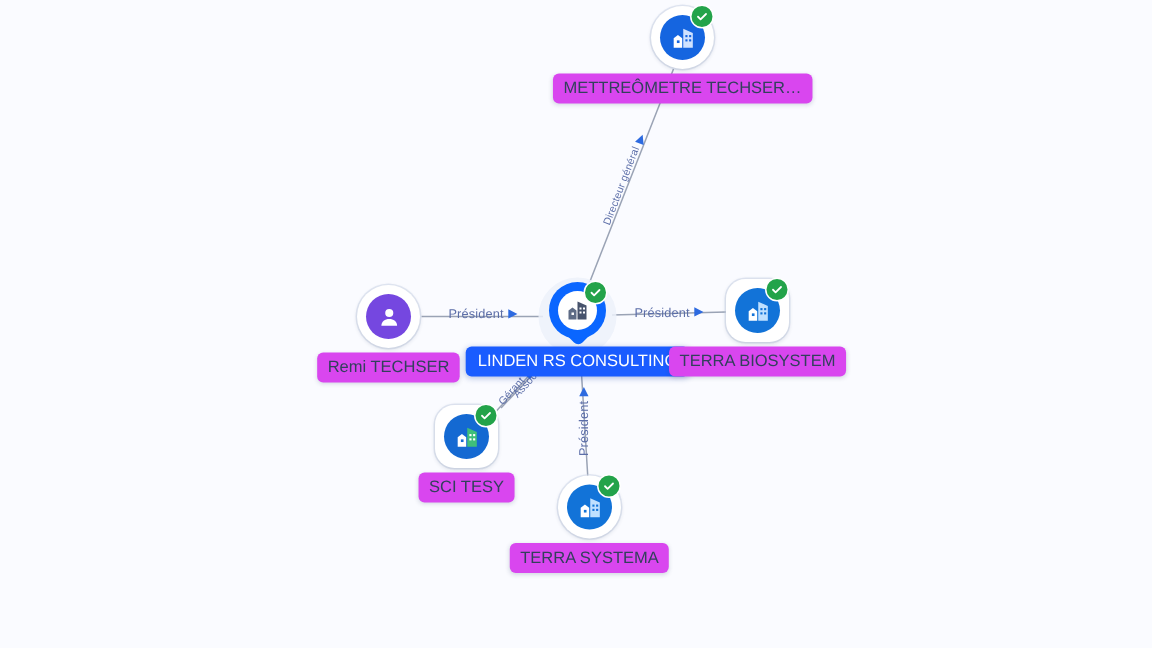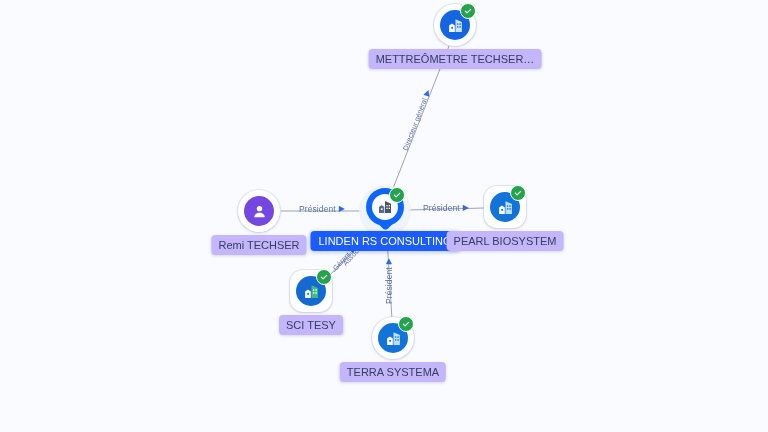--- a/index.html
+++ b/index.html
@@ -77,21 +77,21 @@
     background:#23a34a;border:1.5px solid #ffffff;
     right:1px;top:0px;z-index:6;
     display:flex;align-items:center;justify-content:center;
   }
   .pin .badge-check{right:-1px;top:-1px;}
 
   
   .node-label{
     position:absolute;left:50%;transform:translateX(-50%);
     top:46px;white-space:nowrap;
-    background:#c4b5fd;color:#32405c;
+    background:#d946ef;color:#32405c;
     font-size:11px;line-height:14px;
     padding:3px 7px;border-radius:4px;
     box-shadow:0 1px 3px rgba(30,50,90,.17);
   }
   .node-label.primary{
     background:#1a5cff;color:#ffffff;font-size:11px;
     border-radius:4px;padding:3px 8px;
     box-shadow:0 1px 4px rgba(20,60,160,.33);
     top:48px;
   }
@@ -228,21 +228,21 @@
           <rect x="17.5" y="13" width="2" height="2" fill="#1273d8"></rect>
           <rect x="6" y="14" width="2.5" height="2.5" fill="#1273d8"></rect>
         </svg>
       </div>
       <div class="badge-check">
         <svg width="8" height="8" viewBox="0 0 24 24" aria-hidden="true">
           <path d="M4 12.5l5.2 5.2L20 7" stroke="#ffffff" stroke-width="3.6" fill="none" stroke-linecap="round" stroke-linejoin="round"></path>
         </svg>
       </div>
     </div>
-    <div class="node-label">PEARL BIOSYSTEM</div>
+    <div class="node-label">TERRA BIOSYSTEM</div>
   </div>
 
   <div class="node" style="left:311px;top:291px;border-radius:6px;">
     <div class="node-hit">
       <div class="halo sq"></div>
       <div class="icon-circle green">
         <svg width="17" height="17" viewBox="0 0 24 24" fill="none" aria-hidden="true">
           <path d="M3 21h8v-9l-4-3-4 3v9z" fill="#ffffff"></path>
           <path d="M12 21h9V7l-9-4v18z" fill="#3fbf7a"></path>
           <rect x="14" y="9" width="2" height="2" fill="#ffffff"></rect>

